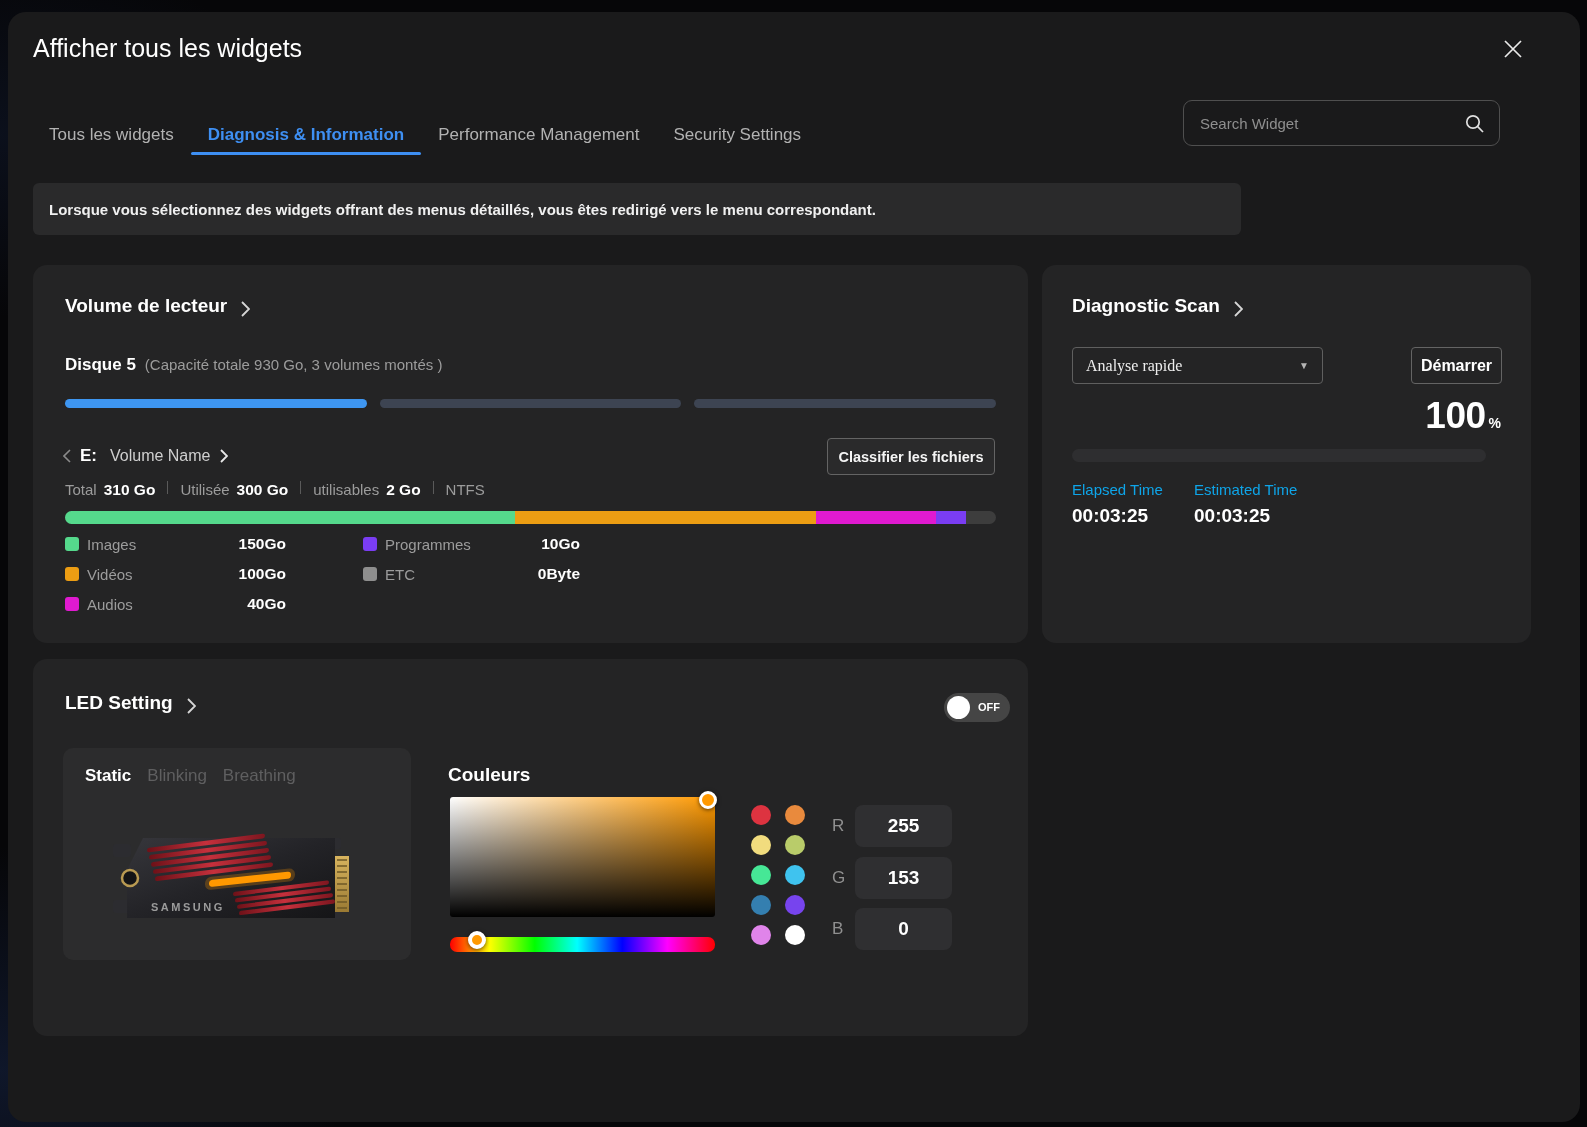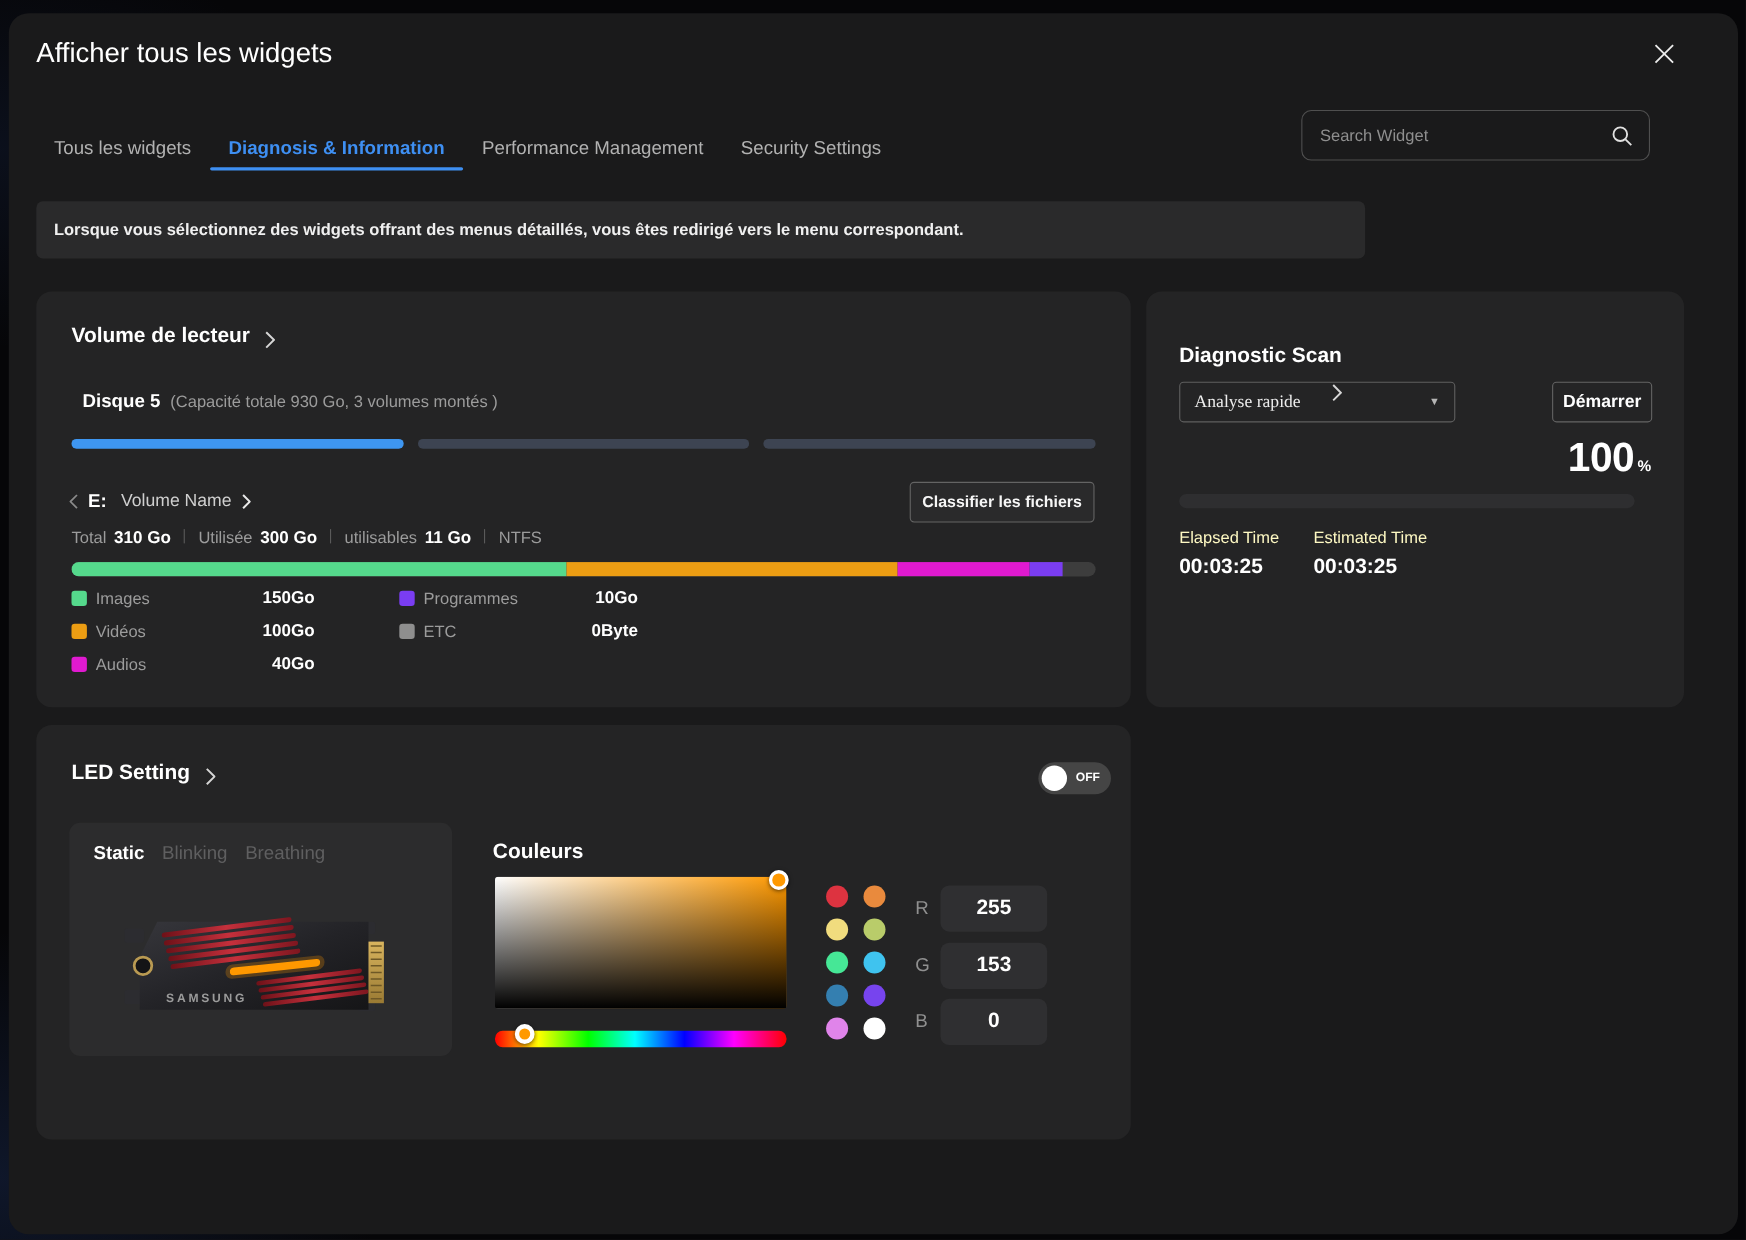--- a/index.html
+++ b/index.html
@@ -44,21 +44,21 @@
   
   .card { position:absolute; background:#242425; border-radius:14px; }
   .card-volume { left:25px; top:253px; width:995px; height:378px; }
   .card-diag   { left:1034px; top:253px; width:489px; height:378px; }
   .card-led    { left:25px; top:647px; width:995px; height:377px; }
   .card-head { position:absolute; display:flex; align-items:flex-end; gap:14px;
     font-size:19px; font-weight:bold; color:#fff; cursor:pointer; }
   .chev { display:inline-flex; color:#d6d6d6; }
 
   
-  .disk-line { position:absolute; left:32px; top:90px; display:flex; align-items:baseline; gap:9px;margin-left:10px; }
+  .disk-line { position:absolute; left:32px; top:90px; display:flex; align-items:baseline; gap:9px; }
   .disk-line .dname { font-size:17px; font-weight:bold; }
   .disk-line .dinfo { font-size:15px; color:#9c9c9c; }
   .disk-segs { position:absolute; left:32px; top:134px; width:931px; height:9px; display:flex; gap:13px; }
   .disk-seg { flex:1; border-radius:5px; cursor:pointer; }
   .vol-nav { position:absolute; left:30px; top:178px; height:26px; display:flex; align-items:center; gap:9px; }
   .vol-nav .letter { font-size:17px; font-weight:bold; color:#fff; }
   .vol-nav .vname { font-size:16px; color:#cfcfcf; margin-left:4px; }
   .nav-ch { display:inline-flex; cursor:pointer; }
   .classify-btn { position:absolute; left:794px; top:173px; width:168px; height:37px;
     background:#2a2a2b; border:1px solid #646464; border-radius:4px; color:#f5f5f5;
@@ -87,21 +87,21 @@
   .scan-select .sel-val { font-size:16px; color:#ededed;font-family:Liberation Serif, serif; }
   .scan-select .caret { font-size:10px; color:#b5b5b5; }
   .start-btn { position:absolute; left:369px; top:82px; width:91px; height:37px;
     background:transparent; border:1px solid #646464; border-radius:4px; color:#fff;
     font-size:16px; font-weight:600; font-family:inherit; cursor:pointer; }
   .pct { position:absolute; right:30px; top:130px; display:flex; align-items:baseline; }
   .pct .num { font-size:37px; font-weight:bold; letter-spacing:-.5px; }
   .pct .unit { font-size:14px; font-weight:bold; margin-left:3px; }
   .scan-track { position:absolute; left:30px; top:184px; width:414px; height:13px;
     border-radius:7px; background:#2e2e30; cursor:pointer; }
-  .t-label { position:absolute; top:216px; font-size:15px; color:#fef9c3; }
+  .t-label { position:absolute; top:216px; font-size:15px; color:#0ea5e9; }
   .t-value { position:absolute; top:240px; font-size:19px; font-weight:bold; color:#fff; }
   .tl1,.tv1 { left:30px; } .tl2,.tv2 { left:152px; }
 
   
   .toggle { position:absolute; left:911px; top:34px; width:66px; height:29px;
     background:#454545; border-radius:15px; cursor:pointer; }
   .toggle .knob { position:absolute; left:3px; top:3px; width:23px; height:23px;
     border-radius:50%; background:#fff; }
   .toggle .state { position:absolute; right:10px; top:0; line-height:29px;
     font-size:11px; font-weight:bold; color:#fff; }
@@ -215,21 +215,21 @@
     <button class="classify-btn">Classifier les fichiers</button>
 
     <div class="stats">
       <span class="sl">Total</span>
       <span class="sv">310 Go</span>
       <span class="sep"></span>
       <span class="sl">Utilisée</span>
       <span class="sv">300 Go</span>
       <span class="sep"></span>
       <span class="sl">utilisables</span>
-      <span class="sv">11 Go</span>
+      <span class="sv">2 Go</span>
       <span class="sep"></span>
       <span class="sl">NTFS</span>
     </div>
 
     <div class="usage-bar" style="background: rgb(61, 61, 61);">
       <div class="usage-seg" style="width: 48.3871%; background: rgb(85, 217, 140);"></div>
       <div class="usage-seg" style="width: 32.2581%; background: rgb(236, 157, 19);"></div>
       <div class="usage-seg" style="width: 12.9032%; background: rgb(224, 26, 208);"></div>
       <div class="usage-seg" style="width: 3.22581%; background: rgb(122, 61, 242);"></div>
     </div>
@@ -255,21 +255,21 @@
       <span class="lval">10Go</span>
     </div>
     <div class="legend-item li4">
       <span class="chip" style="background: rgb(142, 142, 142);"></span>
       <span class="lname">ETC</span>
       <span class="lval">0Byte</span>
     </div>
   </section>
 
   <section class="card card-diag">
-    <div class="card-head" style="left:30px; top:48px;flex-direction:column;">
+    <div class="card-head" style="left:30px; top:30px;">
       <span>Diagnostic Scan</span>
       <span class="chev">
         <svg width="9" height="16" viewBox="0 0 9 16">
             <path d="M1 1 L8 8 L1 15" stroke="currentColor" stroke-width="1.8" fill="none"></path>
           </svg>
       </span>
     </div>
 
     <div class="scan-select">
       <span class="sel-val">Analyse rapide</span>

